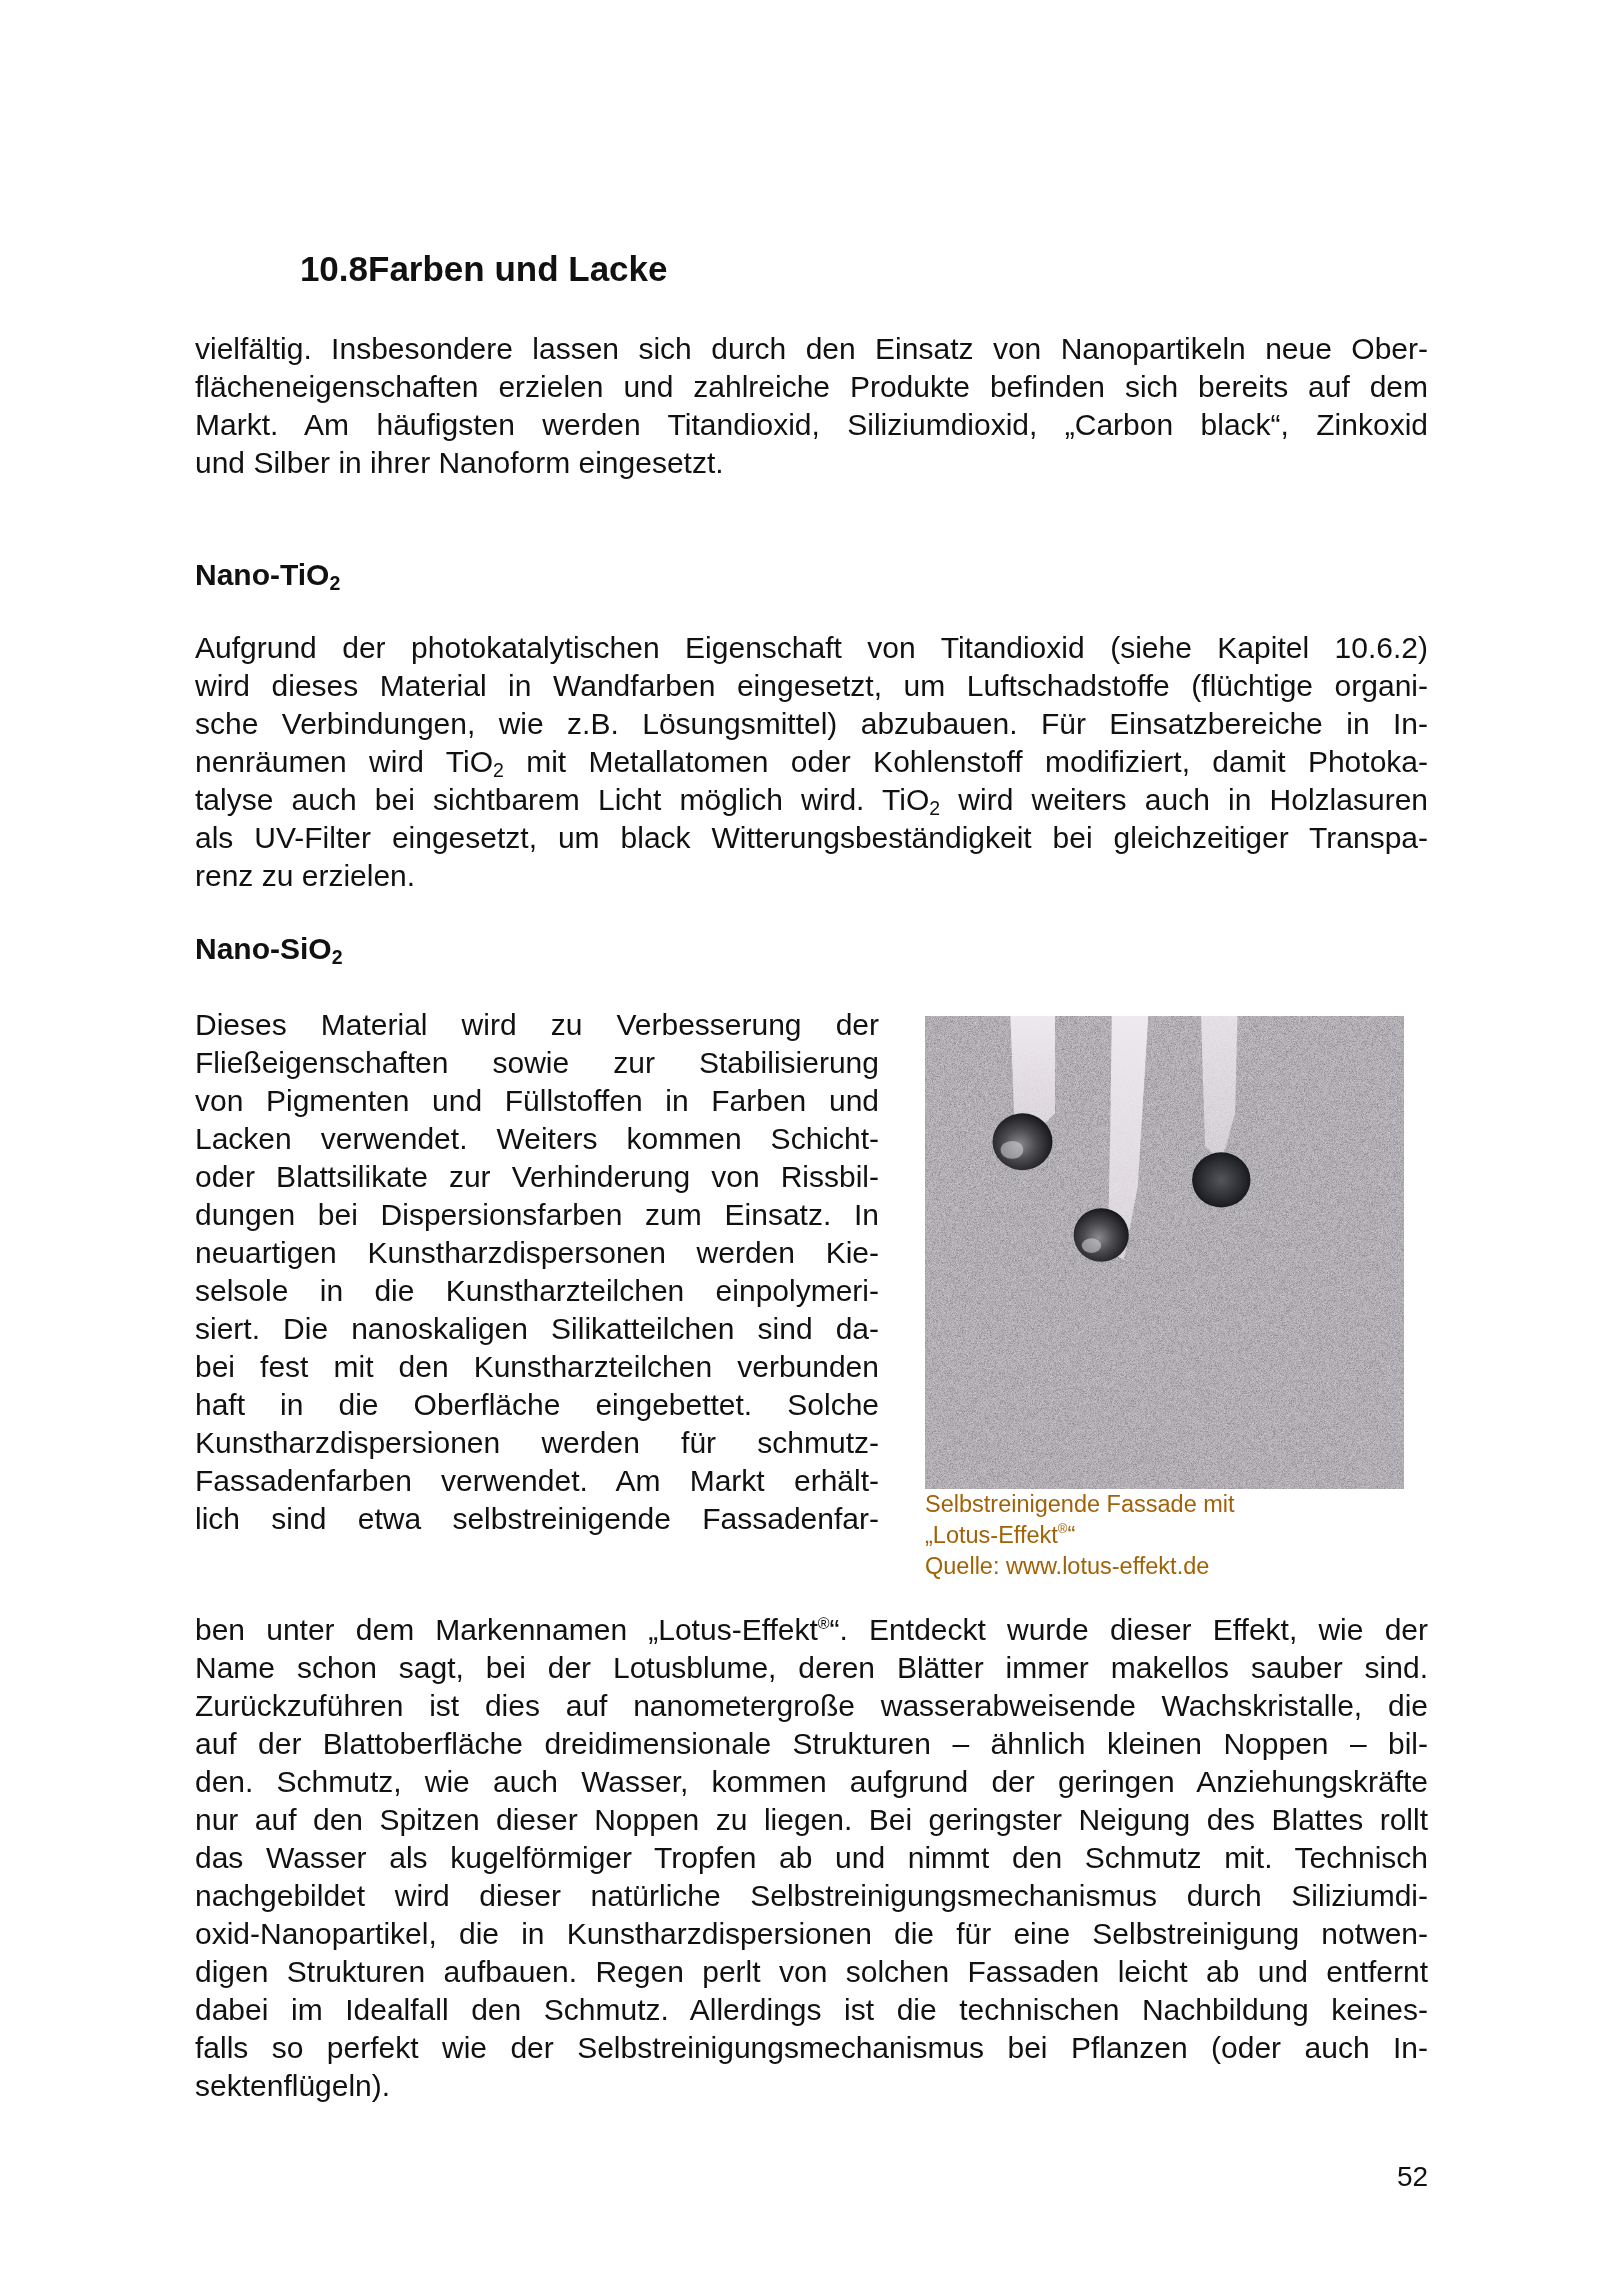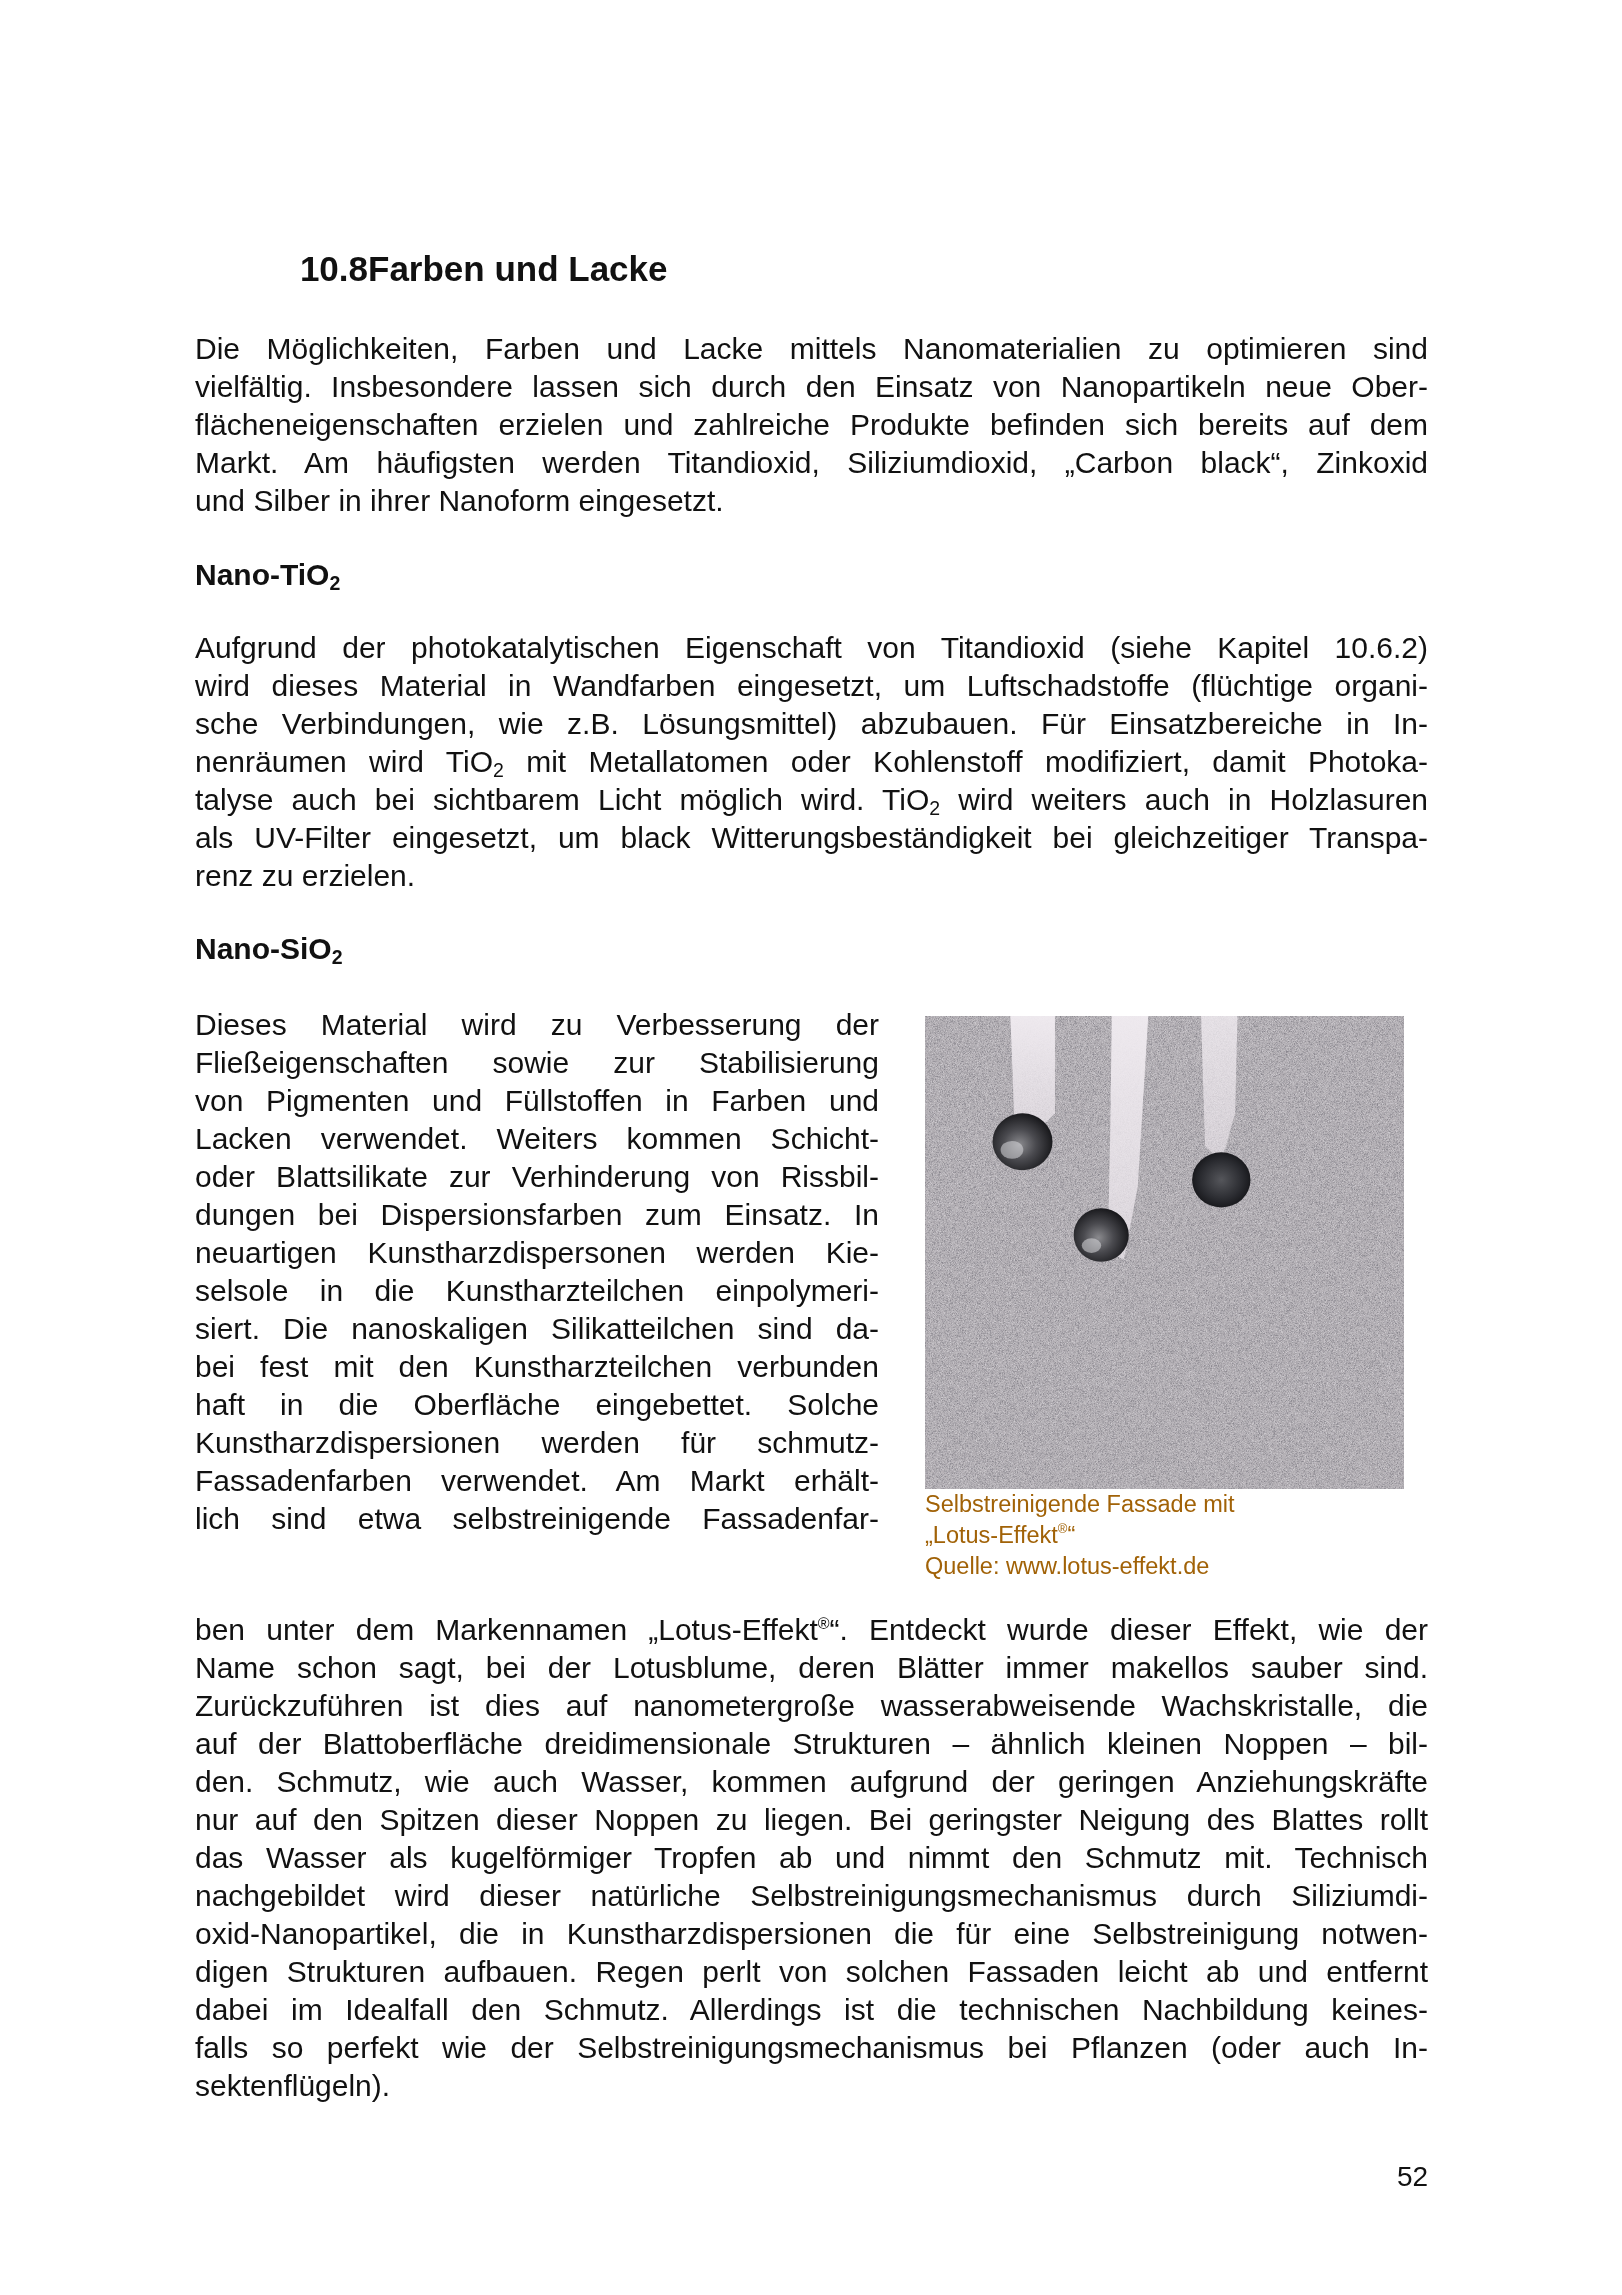--- a/index.html
+++ b/index.html
@@ -24,21 +24,20 @@
   .pagenum { position:absolute; left:1397px; top:2161px; font-size:28px; line-height:32px; }
 </style>
 </head>
 <body>
 
 <div class="h1">
   <span class="num">10.8</span><span>Farben und Lacke</span>
 </div>
 
 <div class="para full" style="top:330px;">
-  <span class="line">Die Möglichkeiten, Farben und Lacke mittels Nanomaterialien zu optimieren sind</span>
   <span class="line">vielfältig. Insbesondere lassen sich durch den Einsatz von Nanopartikeln neue Ober-</span>
   <span class="line">flächeneigenschaften erzielen und zahlreiche Produkte befinden sich bereits auf dem</span>
   <span class="line">Markt. Am häufigsten werden Titandioxid, Siliziumdioxid, „Carbon black“, Zinkoxid</span>
   <span class="line last">und Silber in ihrer Nanoform eingesetzt.</span>
 </div>
 
 <div class="h2" style="top:556px;">
   <span>Nano-TiO</span><sub>2</sub>
 </div>
 

